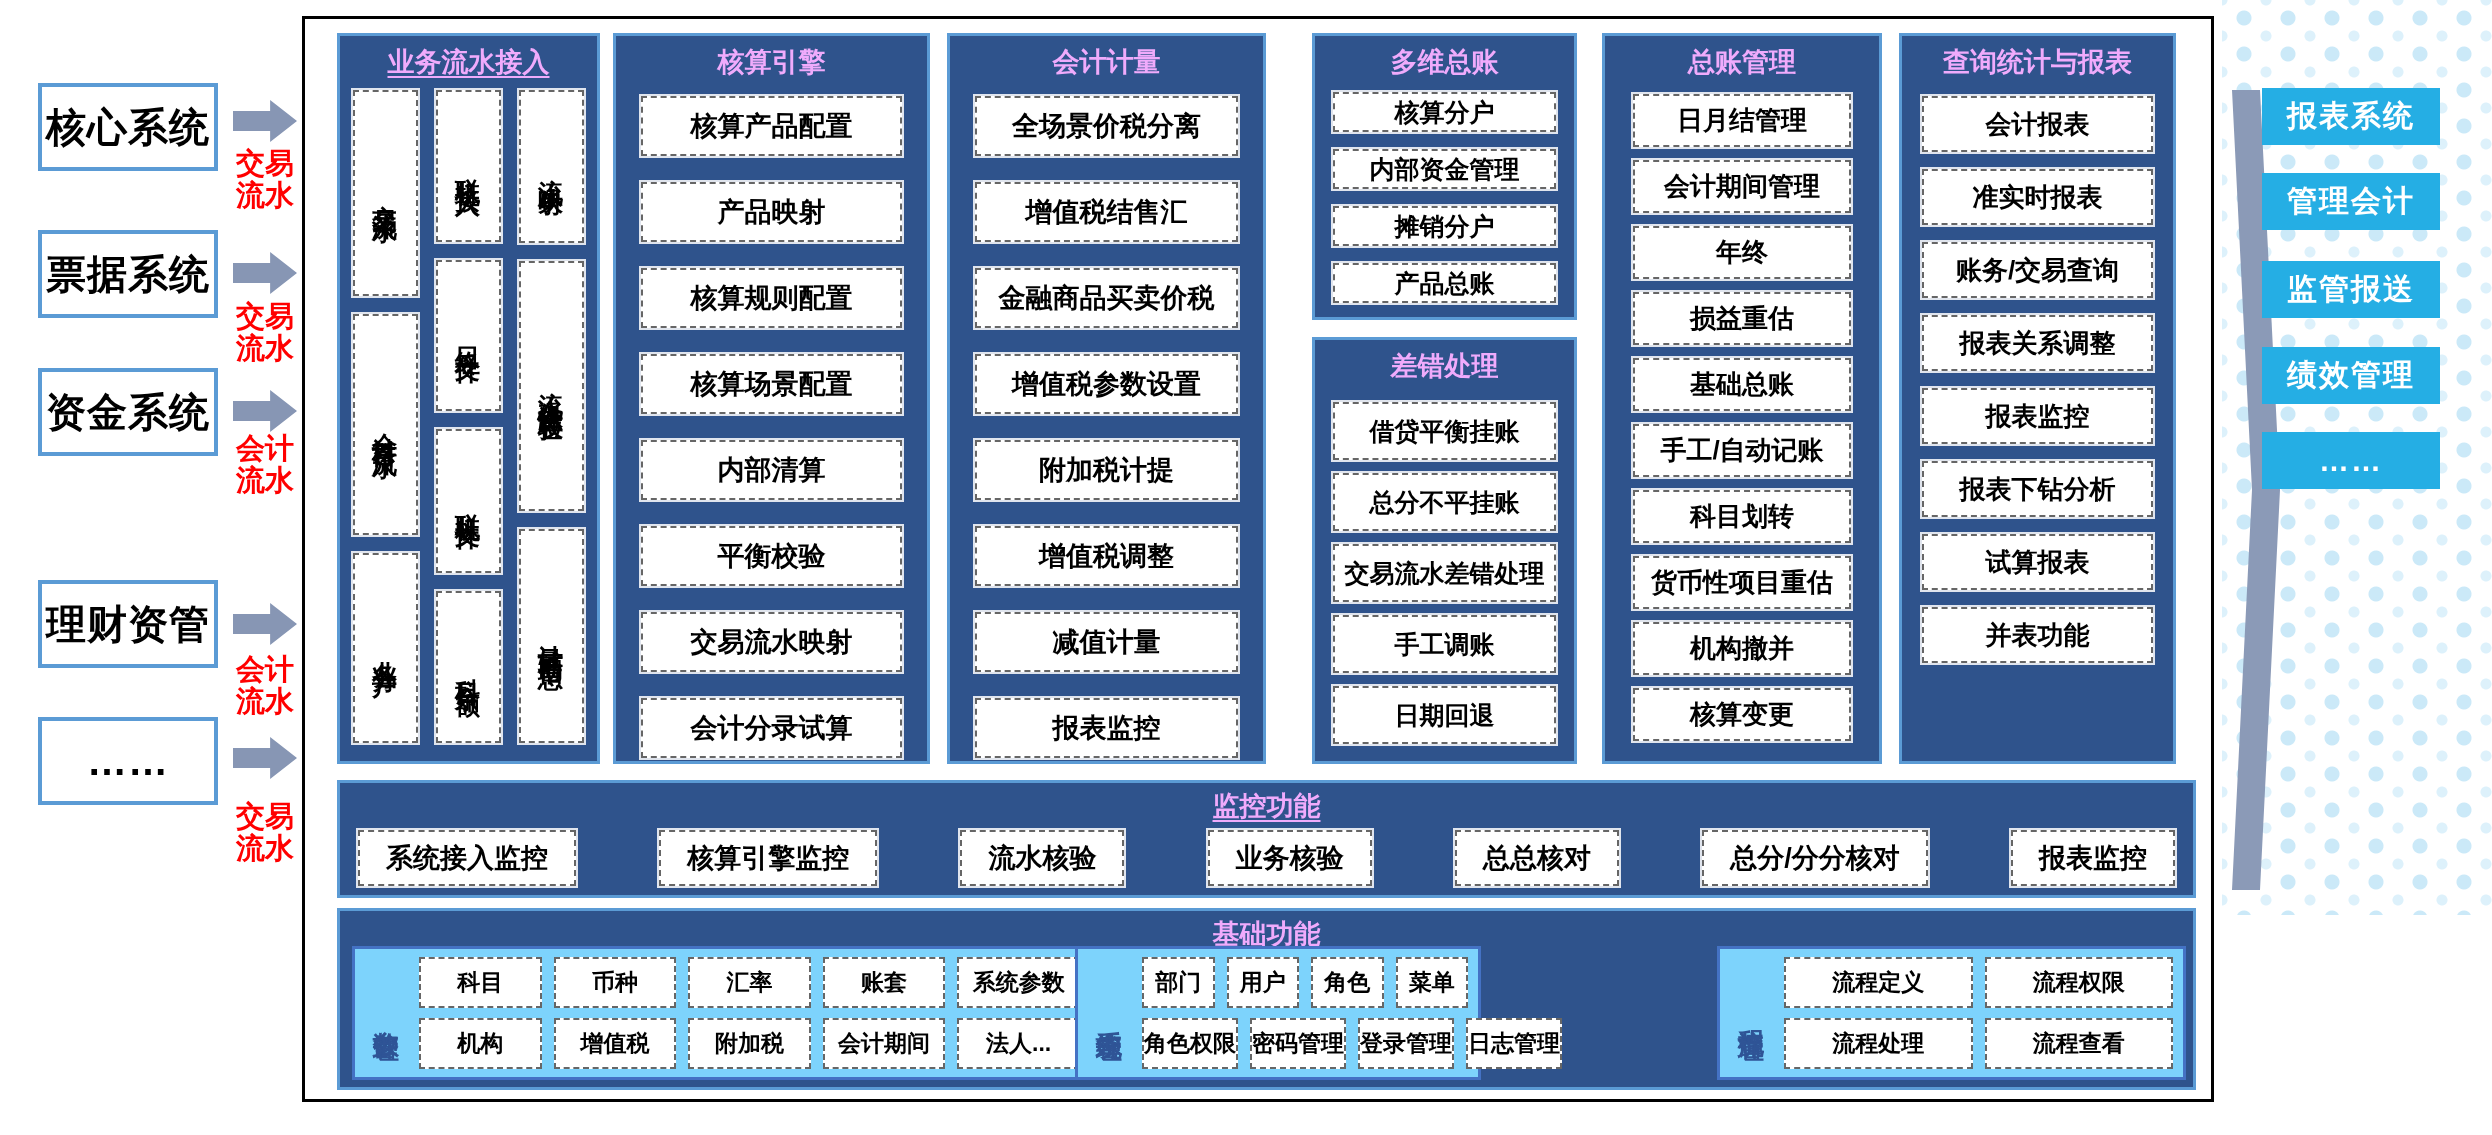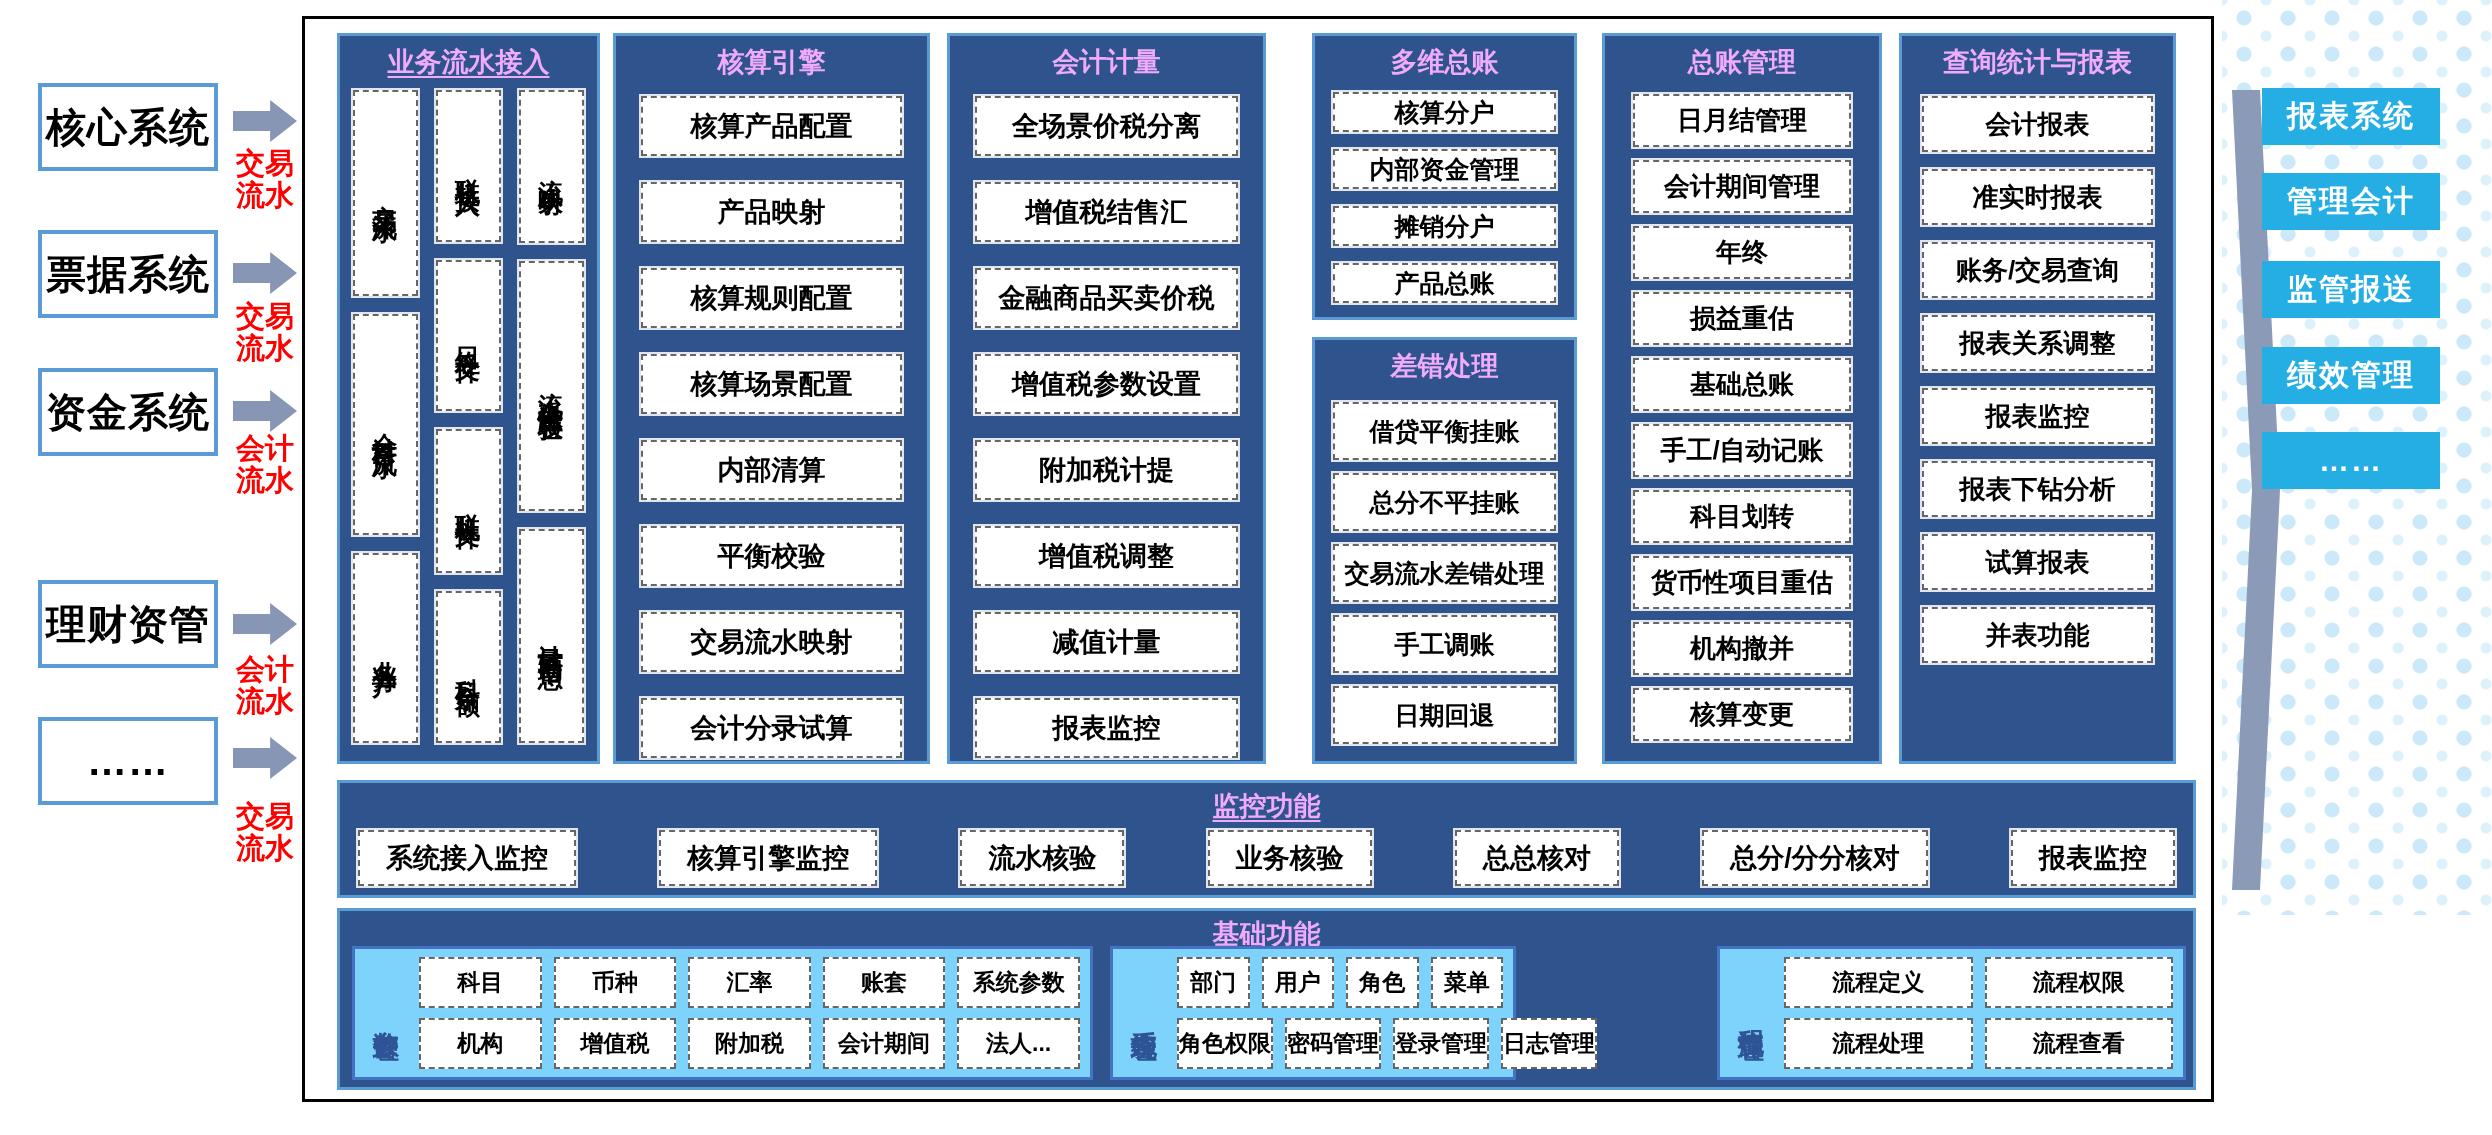--- a/index.html
+++ b/index.html
@@ -274,21 +274,21 @@
         <div class="grow">
           <div class="gbox">机构</div>
           <div class="gbox">增值税</div>
           <div class="gbox">附加税</div>
           <div class="gbox">会计期间</div>
           <div class="gbox">法人...</div>
         </div>
       </div>
     </div>
 
-    <div class="gpanel" style="left:770px;top:35px;width:406px;height:134px">
+    <div class="gpanel" style="left:735px;top:35px;width:406px;height:134px">
       <div class="glabel">
           <span>系统管理</span>
         </div>
       <div class="grows">
         <div class="grow">
           <div class="gbox">部门</div>
           <div class="gbox">用户</div>
           <div class="gbox">角色</div>
           <div class="gbox">菜单</div>
         </div>

